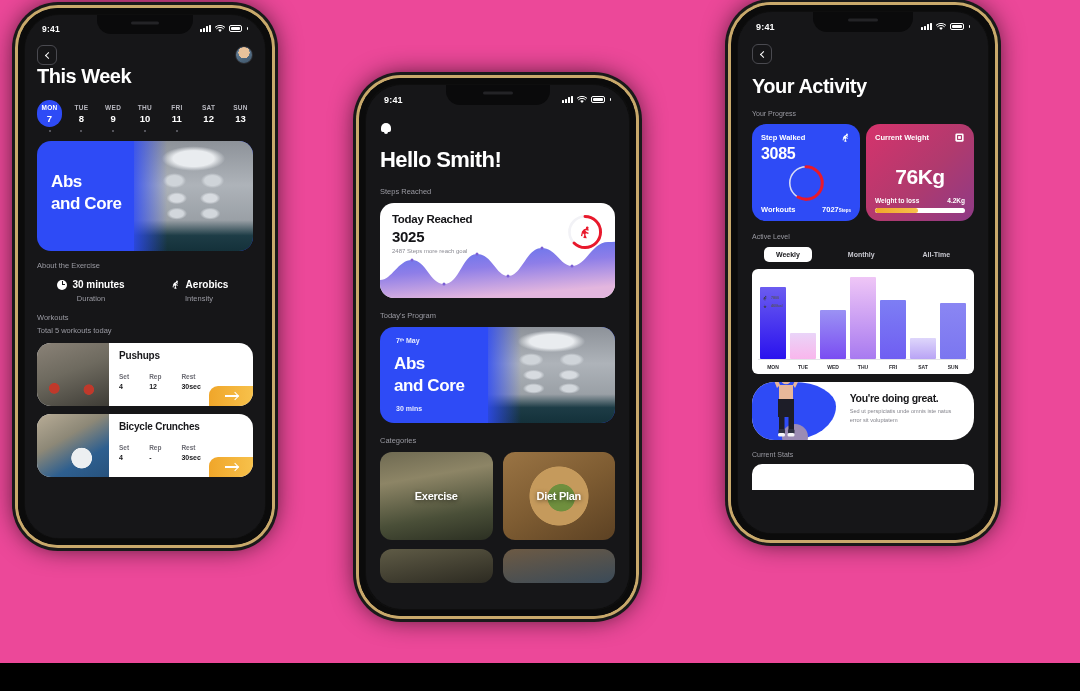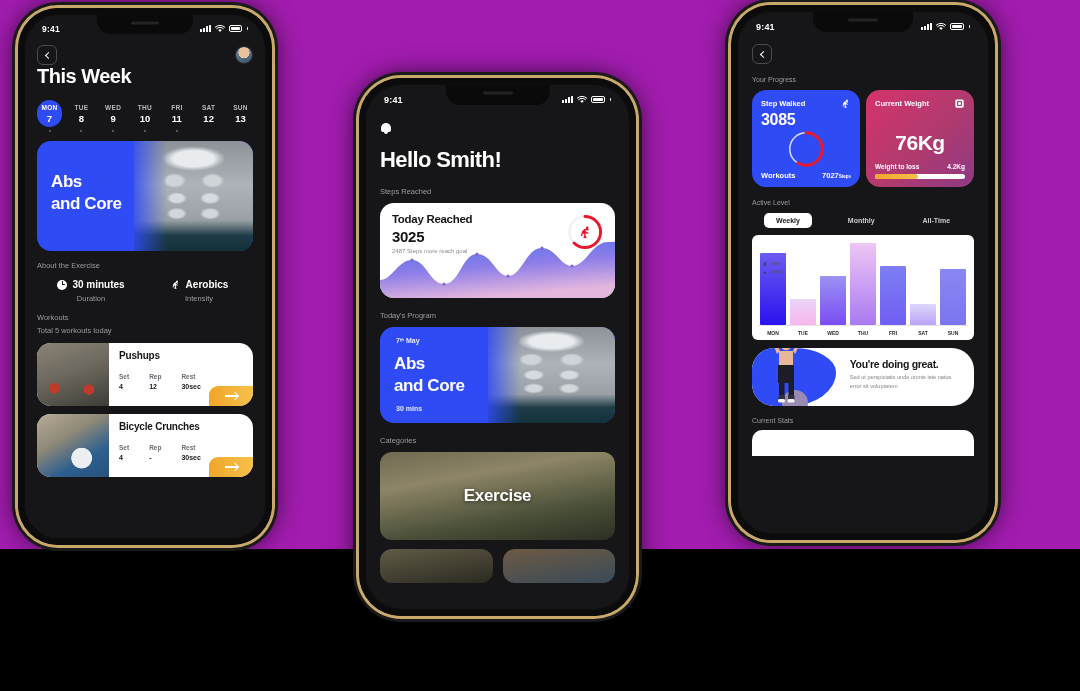--- a/index.html
+++ b/index.html
@@ -2,21 +2,21 @@
 <html><head>
 <meta charset="utf-8">
 <style>
   * { box-sizing: border-box; margin: 0; padding: 0; }
   html, body {
     width: 1080px; height: 691px;
     background: #000;
     font-family: "Liberation Sans", sans-serif;
     overflow: hidden;
   }
-  .stage { position: relative; width: 1080px; height: 549px; background:#a21caf; }
+  .stage { position: relative; width: 1080px; height: 663px; background:#ec4899; }
 
   
   .phone { position: absolute; border-radius: 40px; background: #0e0e0e;
            box-shadow: 0 0 0 3px #c9a96b, 0 0 0 6px #1a1a1a, 0 0 28px rgba(0,0,0,.9);
            overflow: hidden; }
   .phone .bezel { position:absolute; inset:0; border-radius:40px; border:6px solid #0b0b0b; z-index:40; pointer-events:none;}
   .screen { position: absolute; inset: 7px; border-radius: 34px; background: #161618; overflow: hidden; }
   .notch { position: absolute; top: 0; left: 50%; transform: translateX(-50%);
            background: #0a0a0b; border-bottom-left-radius: 14px; border-bottom-right-radius: 14px; z-index: 30; }
   .notch .speaker { position:absolute; left:50%; top:42%; transform:translate(-50%,-50%);
@@ -158,21 +158,21 @@
                  line-height:1.28; letter-spacing:-.4px; z-index:3;}
   .prog .mins { position:absolute; left:16px; bottom:11px; color:#e4e9ff; font-size:7px; font-weight:600; z-index:3;}
   .cats { display:flex; gap:10px; margin-top:7px;}
   .cat { flex:1; height:88px; border-radius:12px; position:relative; overflow:hidden;}
   .cat.c1{background:linear-gradient(170deg,#6f6a52 0%,#8d8566 30%,#4a4f38 70%,#2b2f22 100%);}
   .cat.c2{background:
         radial-gradient(circle at 52% 52%, #6f8f3e 0 18%, transparent 19%),
         radial-gradient(circle at 50% 50%, #c59a5c 0 41%, transparent 42%),
         linear-gradient(150deg,#9a7444 0%,#7e5c32 50%,#5c4123 100%);}
   .cat .cname{ position:absolute; left:0; right:0; top:50%; transform:translateY(-50%);
-               text-align:center; color:#fff; font-size:17px; font-weight:700; letter-spacing:-.3px;
+               text-align:center; color:#fff; font-size:11px; font-weight:700; letter-spacing:-.3px;
                text-shadow:0 1px 4px rgba(0,0,0,.6);}
   .cats2 { display:flex; gap:10px; margin-top:9px;}
   .cat2 { flex:1; height:34px; border-radius:12px;}
   .cat2.d1{background:linear-gradient(170deg,#5f5b46,#2c2a21);}
   .cat2.d2{background:linear-gradient(170deg,#6d5a44,#3a4a58);}
 
   
   #p3 { left:731px; top:5px; width:264px; height:535px; }
   #p3 .screen { background:#161618; }
   #p3 .notch { width:100px; height:20px; }
@@ -483,20 +483,23 @@
               <div>and Core</div>
             </div>
             <div class="mins">30 mins</div>
           </div>
 
           <div class="lbl2b">Categories</div>
           <div class="cats">
             <div class="cat c1">
               <div class="cname">Exercise</div>
             </div>
+            <div class="cat c2">
+              <div class="cname">Diet Plan</div>
+            </div>
           </div>
           <div class="cats2">
             <div class="cat2 d1"></div>
             <div class="cat2 d2"></div>
           </div>
         </div>
       </div>
     </div>
     <div class="bezel"></div>
   </div>
@@ -526,20 +529,21 @@
               <span class="batt-tip"></span>
           </div>
         </div>
 
         <div class="p3-body">
           <div style="padding-top:9px">
             <div class="backbtn">
                 <span class="chev"></span>
               </div>
           </div>
+          <div class="h3">Your Activity</div>
           <div class="lbl3">Your Progress</div>
 
           <div class="statRow">
             <div class="statCard blue">
               <div class="scHead">
                 <span class="t">Step Walked</span>
                 <svg width="11" height="11" viewBox="0 0 24 24">
                     <path fill="#fff" d="M16.5 3.8a2 2 0 11-2.8 2.8 2 2 0 012.8-2.8zM9.3 21l1.6-5-2.3-2.2-1 4.5-2-.4 1.6-6.8 3-3.6 3.3-.8 4.2 1.5-.7 1.9-3.1-1.1-1.9.5 2.5 2.4 2.9 1-.6 1.9-3.6-1.2-.8 2.5 2.2 5.2z"></path>
                   </svg>
               </div>

